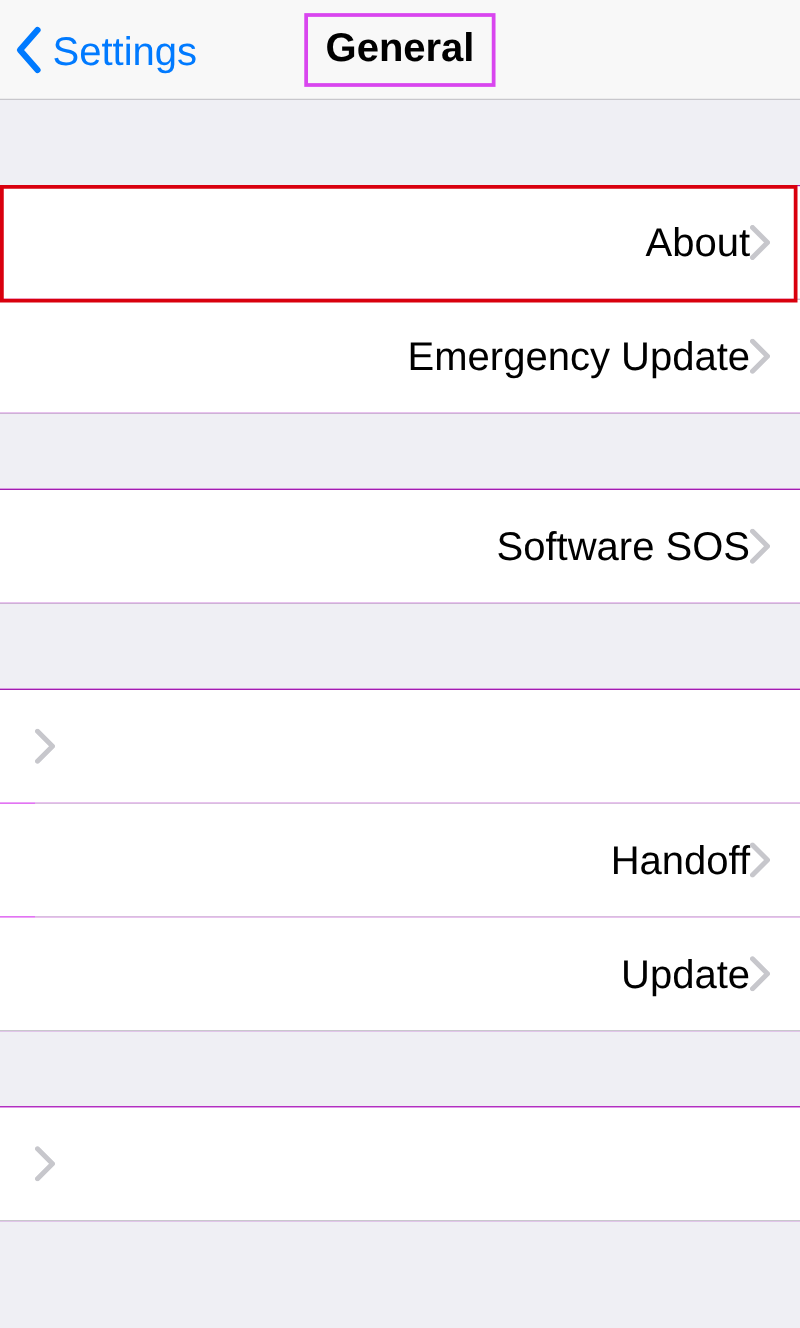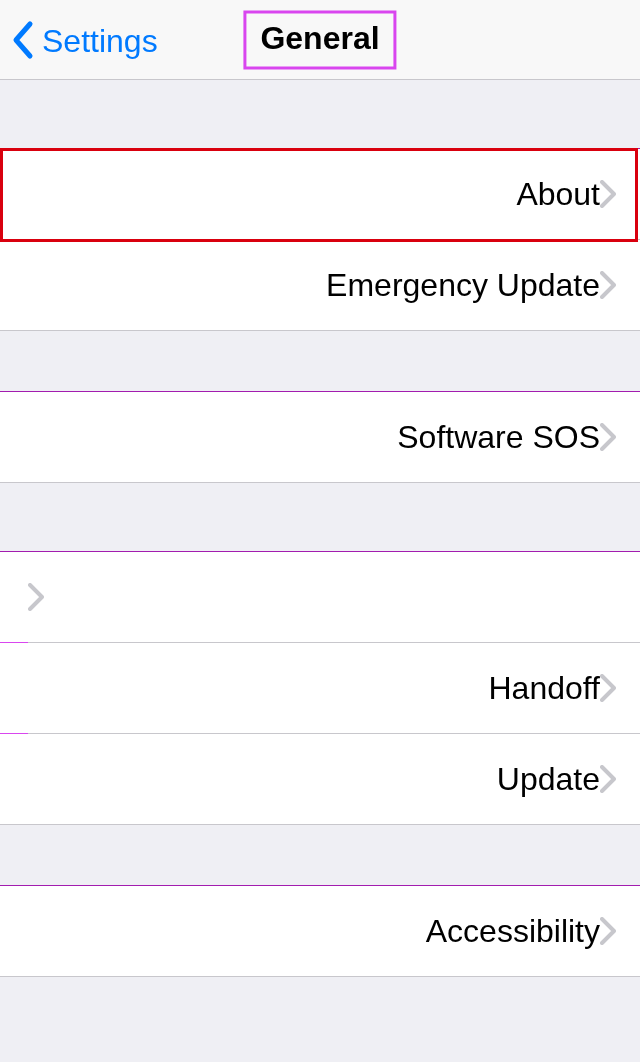--- a/index.html
+++ b/index.html
@@ -154,20 +154,19 @@
     <svg class="chevron" viewBox="0 0 16 28">
         <polyline points="2,2 14,14 2,26"></polyline>
       </svg>
   </div>
 </div>
 
 <div class="gap"></div>
 
 <div class="group">
   <div class="row">
-    <span class="label">Accessibility</span>
     <svg class="chevron" viewBox="0 0 16 28">
         <polyline points="2,2 14,14 2,26"></polyline>
       </svg>
   </div>
 </div>
 
 <div class="highlight-box"></div>
 
 </body></html>

